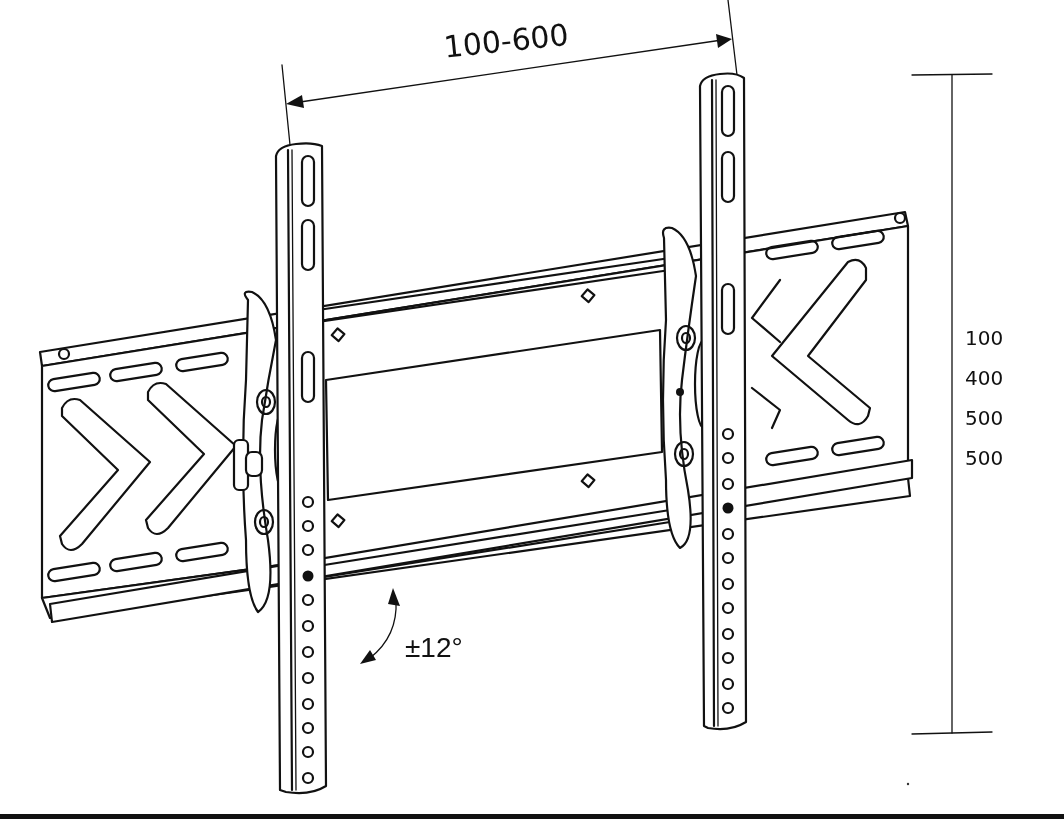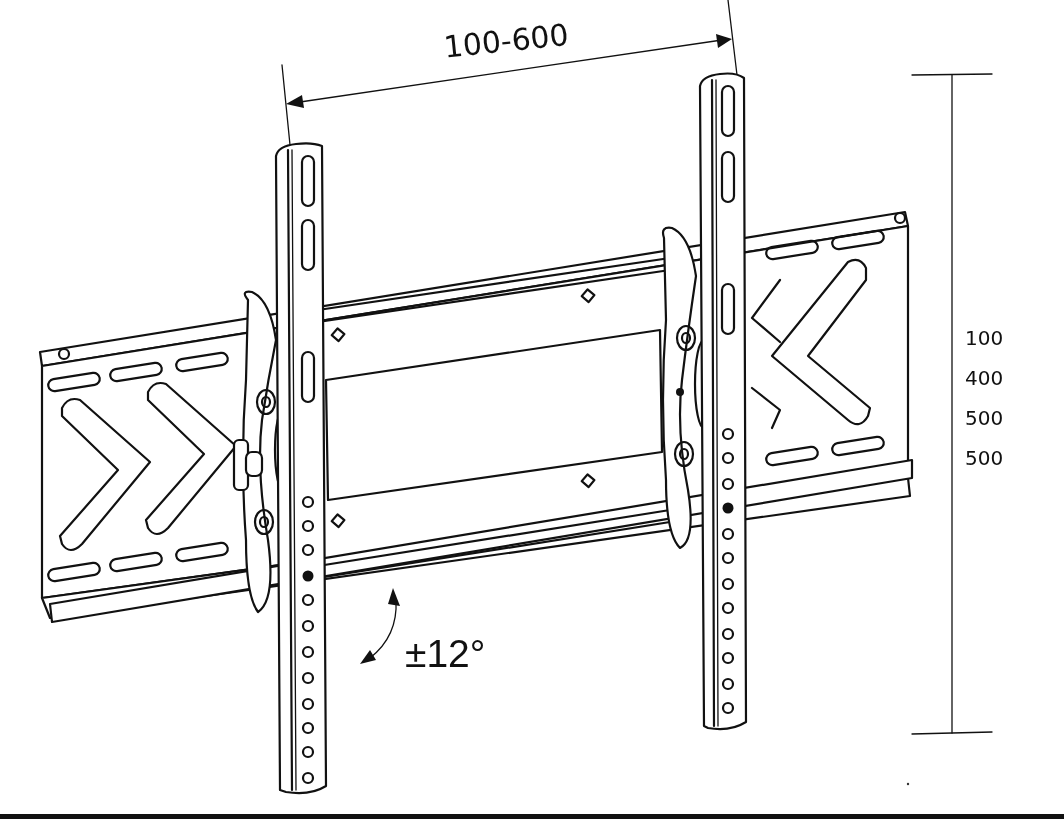--- a/index.html
+++ b/index.html
@@ -10,21 +10,21 @@
     .ln-thin { fill: none; stroke: #111; stroke-width: 1.3; stroke-linecap: round; }
     .fill-w { fill: #fff; stroke: #111; stroke-width: 2.2; stroke-linejoin: round; }
     .label {
       position: absolute;
       font-family: "DejaVu Sans", sans-serif;
       color: #111;
       white-space: nowrap;
     }
     #width-label { left: 442px; top: 30px; font-size: 30px; transform: rotate(-6deg); transform-origin: left top; }
     #height-labels { left: 965px; top: 318px; font-size: 20px; line-height: 40px; }
-    #tilt-label { left: 405px; top: 632px; font-family: "Liberation Sans", sans-serif; font-size: 39px; }
+    #tilt-label { left: 405px; top: 632px; font-family: "Liberation Sans", sans-serif; font-size: 28px; }
     #bottom-rule { position: absolute; left: 0; top: 814px; width: 1064px; height: 5px; background: #111; }
   </style>
 </head>
 <body>
 
 <div id="stage">
   <svg width="1064" height="819" viewBox="0 0 1064 819">
 
     <g>
       <line class="ln-thin" x1="282" y1="65" x2="290" y2="145"></line>

